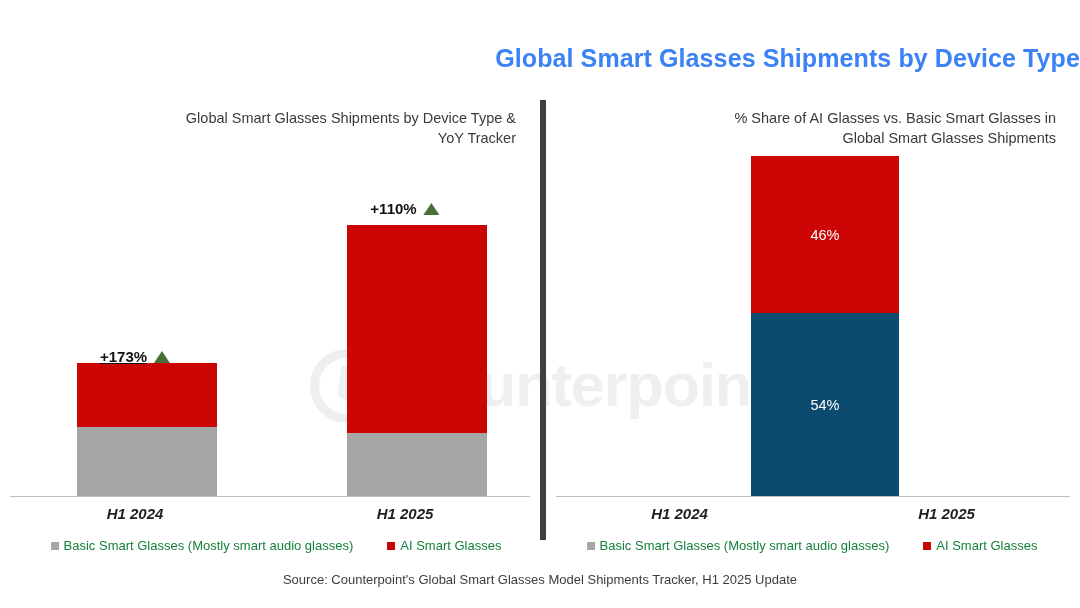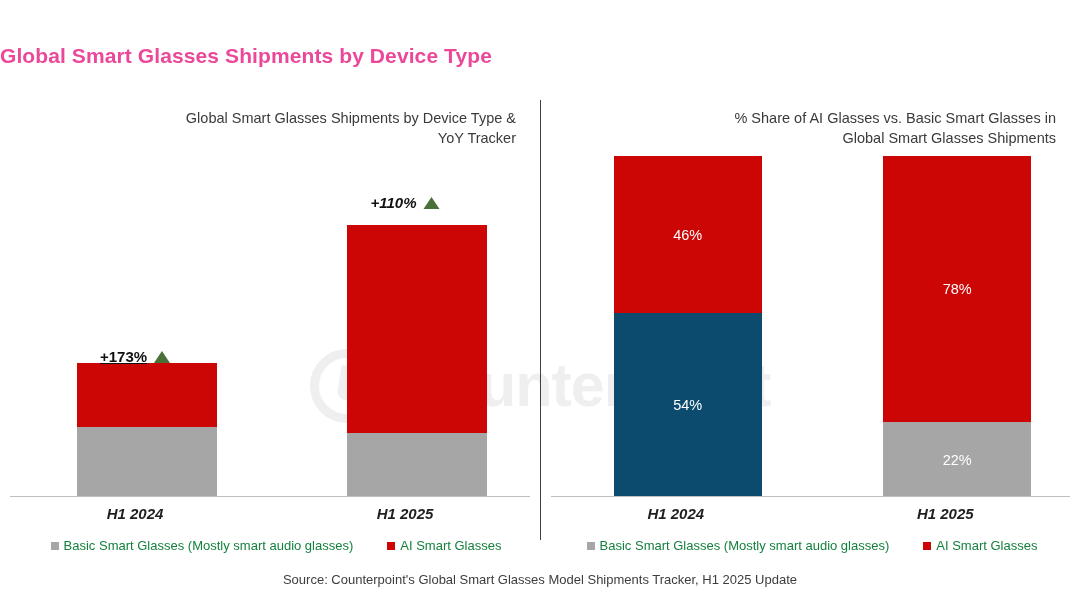--- a/index.html
+++ b/index.html
@@ -46,41 +46,41 @@
     font-weight:bold;
     color:#efefef;
     letter-spacing:-1px;
     line-height:1;
   }
 
   
   .main-title{
     position:absolute;
     top:44px;left:0;right:0;
-    text-align:left;
-    font-size:21px;
+    text-align:right;
+    font-size:25px;
     font-weight:bold;
-    color:#ec4899;
+    color:#3b82f6;
     letter-spacing:.1px;
     z-index:3;
   }
 
   
   .panels{
     position:absolute;
     top:100px;left:0;right:0;height:440px;
     display:flex;
     z-index:3;
   }
   .panel{
     position:relative;
     width:50%;
     box-sizing:border-box;
   }
-  .panel.right{border-left:1px solid #404040;}
+  .panel.right{border-left:6px solid #404040;}
 
   .panel-title{
     position:absolute;
     top:8px;left:24px;right:24px;
     text-align:right;
     font-size:14.5px;
     color:#3a3a3a;
     line-height:20px;
   }
 
@@ -236,21 +236,21 @@
               <span>+173%</span>
               <span class="tri"></span>
             </div>
             <div class="bar">
               <div class="seg" style="height:64px;background:#CC0505;"></div>
               <div class="seg" style="height:70px;background:#A6A6A6;"></div>
             </div>
           </div>
 
           <div class="bar-slot">
-            <div class="growth" style="bottom:286px;font-style:italic;">
+            <div class="growth" style="bottom:280px;">
               <span>+110%</span>
               <span class="tri"></span>
             </div>
             <div class="bar">
               <div class="seg" style="height:208px;background:#CC0505;"></div>
               <div class="seg" style="height:64px;background:#A6A6A6;"></div>
             </div>
           </div>
 
         </div>
@@ -276,30 +276,20 @@
             <div class="bar" style="width:148px;">
               <div class="seg" style="height:157px;background:#CC0505;">
                 <span class="seg-label">46%</span>
               </div>
               <div class="seg" style="height:184px;background:#0c4a6e;">
                 <span class="seg-label">54%</span>
               </div>
             </div>
           </div>
 
-          <div class="bar-slot">
-            <div class="bar" style="width:148px;">
-              <div class="seg" style="height:266px;background:#CC0505;">
-                <span class="seg-label">78%</span>
-              </div>
-              <div class="seg" style="height:75px;background:#A6A6A6;">
-                <span class="seg-label">22%</span>
-              </div>
-            </div>
-          </div>
 
         </div>
         <div class="axis-line"></div>
       </div>
 
       <div class="cats">
         <div class="cat">H1 2024</div>
         <div class="cat">H1 2025</div>
       </div>
     </div>

